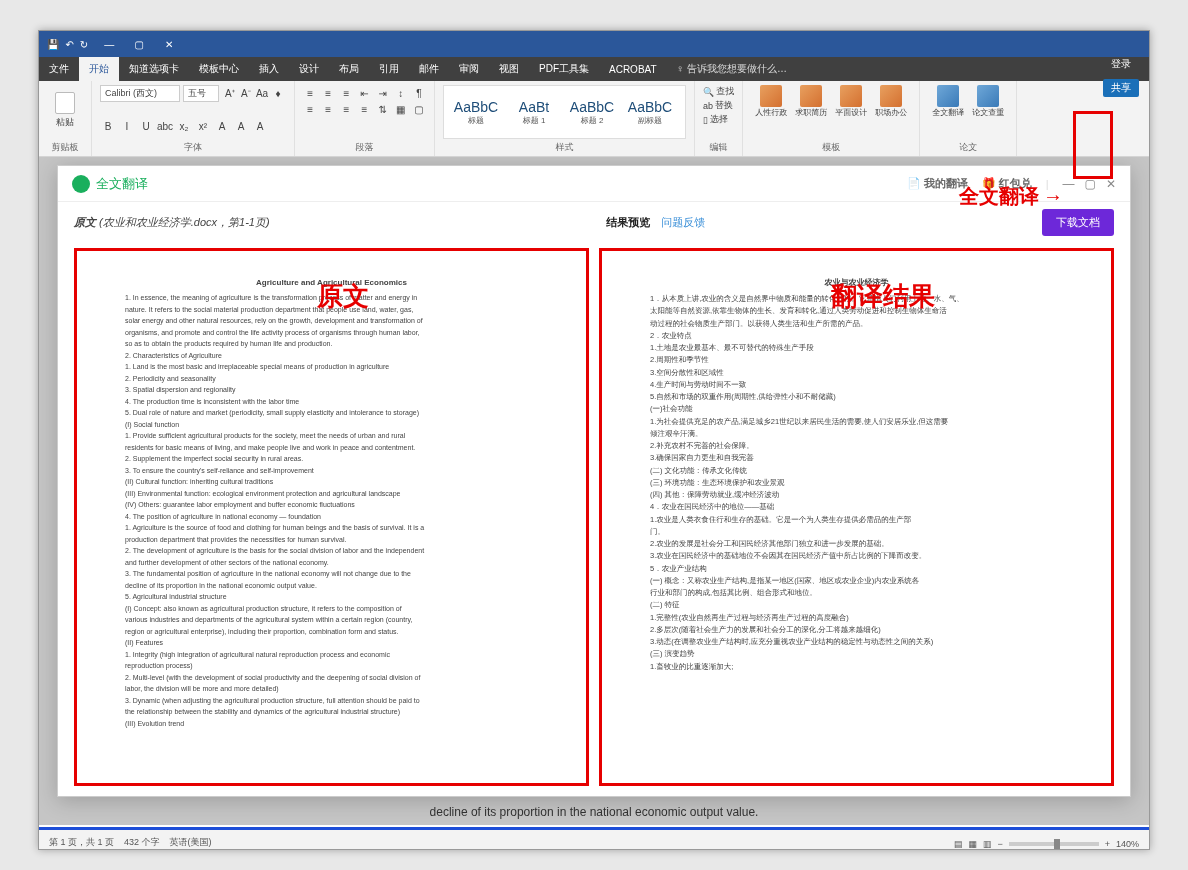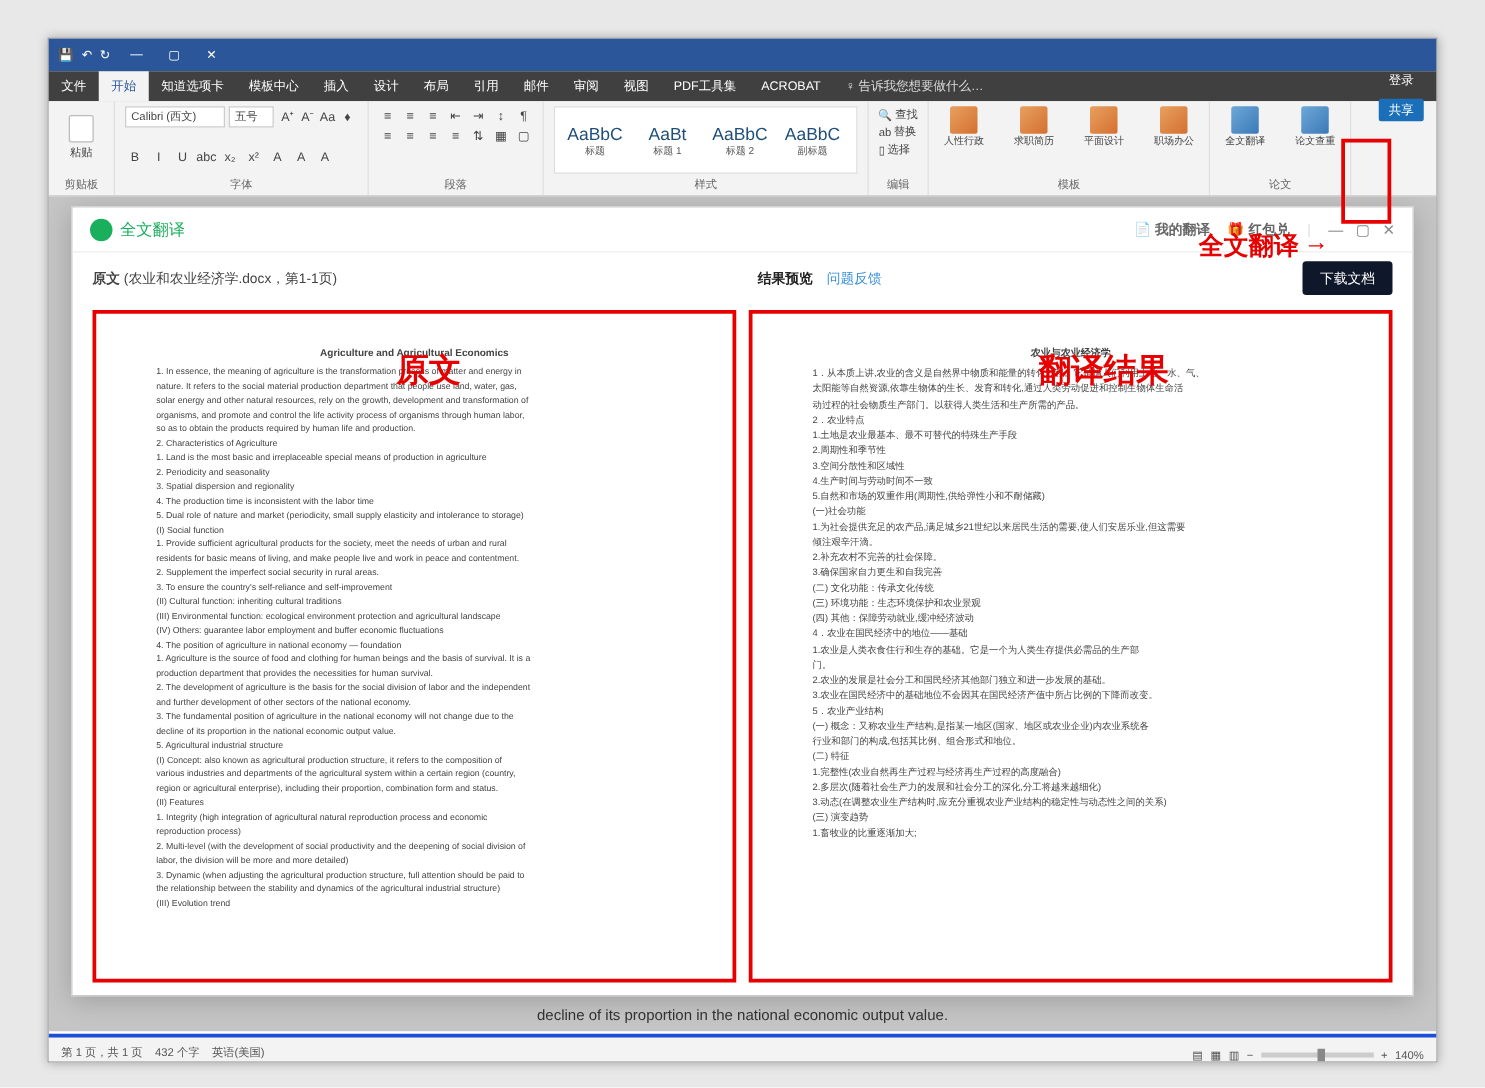--- a/index.html
+++ b/index.html
@@ -36,21 +36,21 @@
 .ic-btn { width: 16px; height: 16px; border: none; background: transparent; font-size: 10px; color: #444; cursor: pointer; }
 .styles-gallery { display: flex; gap: 2px; border: 1px solid #ddd; padding: 4px; background: #fff; }
 .style-item { width: 56px; height: 44px; display: flex; flex-direction: column; align-items: center; justify-content: center; }
 .style-item .sample { font-size: 14px; color: #1f4e79; }
 .style-item .sl { font-size: 8px; color: #555; }
 .editing-col { display: flex; flex-direction: column; gap: 1px; font-size: 9px; }
 .editing-col div { display: flex; align-items: center; gap: 2px; }
 .big-btn-col { display: flex; flex-direction: column; align-items: center; justify-content: center; width: 40px; }
 .big-btn-col .glyph { width: 22px; height: 22px; background: linear-gradient(135deg,#e8a05f,#d47030); border-radius: 2px; }
 .big-btn-col.blue .glyph { background: linear-gradient(135deg,#6fa8d8,#3a7ab8); }
-.big-btn-group { display: flex; gap: 16px; }
+.big-btn-group { display: flex; }
 .highlight-red { position: absolute; border: 3px solid #e60000; pointer-events: none; z-index: 50; }
 .hl-trans-btn { top: 80px; left: 1034px; width: 40px; height: 68px; }
 .annot { position: absolute; color: #e60000; font-weight: 600; font-size: 20px; pointer-events: none; z-index: 51; }
 .annot-trans { top: 152px; left: 920px; }
 .annot-arrow { top: 152px; left: 1004px; font-size: 20px; letter-spacing: -2px; }
 .annot-orig { top: 248px; left: 278px; font-size: 26px; }
 .annot-result { top: 248px; left: 792px; font-size: 26px; }
 
 
 .doc-area { position: absolute; top: 126px; left: 0; right: 0; bottom: 24px; background: #c5c5c5; overflow: hidden; }
@@ -59,25 +59,25 @@
 .trans-dialog { position: absolute; top: 8px; left: 18px; right: 18px; bottom: 28px; background: #fff; border: 1px solid #ccc; box-shadow: 0 4px 20px rgba(0,0,0,.2); display: flex; flex-direction: column; }
 .dlg-header { height: 36px; display: flex; align-items: center; padding: 0 14px; border-bottom: 1px solid #eee; }
 .dlg-title { display: flex; align-items: center; gap: 6px; color: #1aaf5d; font-size: 13px; font-weight: 500; }
 .dlg-title .logo { width: 18px; height: 18px; border-radius: 50%; background: #1aaf5d; position: relative; }
 .dlg-header-right { margin-left: auto; display: flex; gap: 14px; align-items: center; font-size: 11px; color: #666; }
 .dlg-header-right .link { cursor: pointer; font-weight: bold; }
 .dlg-header-right .win-ctl { display: flex; gap: 10px; font-size: 12px; color: #888; }
 .dlg-header-right .win-ctl span { cursor: pointer; }
 
 .dlg-info { height: 40px; display: flex; align-items: center; padding: 0 16px; font-size: 11px; color: #444; }
-.dlg-info .file { flex: 0 0 auto; }
+.dlg-info .file { flex: 0 0 auto; font-style: italic; }
 .dlg-info .center { flex: 1; text-align: center; }
 .dlg-info .center b { color: #222; margin-right: 8px; }
 .dlg-info .center a { color: #3a8fd8; cursor: pointer; }
-.dlg-info .dl-btn { background: #0f172a; color: #fff; border: none; padding: 6px 14px; font-size: 11px; border-radius: 3px; cursor: pointer; }
+.dlg-info .dl-btn { background: #6d28d9; color: #fff; border: none; padding: 6px 14px; font-size: 11px; border-radius: 3px; cursor: pointer; }
 
 .dlg-body { flex: 1; display: flex; gap: 10px; padding: 6px 16px 10px; overflow: hidden; }
 .pane { flex: 1; border: 3px solid #e60000; background: #fff; overflow: hidden; position: relative; }
 .page-inner { padding: 26px 48px; font-size: 7px; line-height: 1.5; color: #444; }
 .page-inner.zh { font-size: 7.5px; }
 .page-inner h4 { text-align: center; font-size: 8px; font-weight: 600; margin-bottom: 4px; }
 .page-inner p { margin: 1px 0; }
 
 
 .statusbar { position: absolute; bottom: 0; left: 0; right: 0; height: 22px; background: #f3f3f3; border-top: 3px solid #1d4ed8; display: flex; align-items: flex-end; font-size: 9px; color: #555; padding: 0 10px; }

